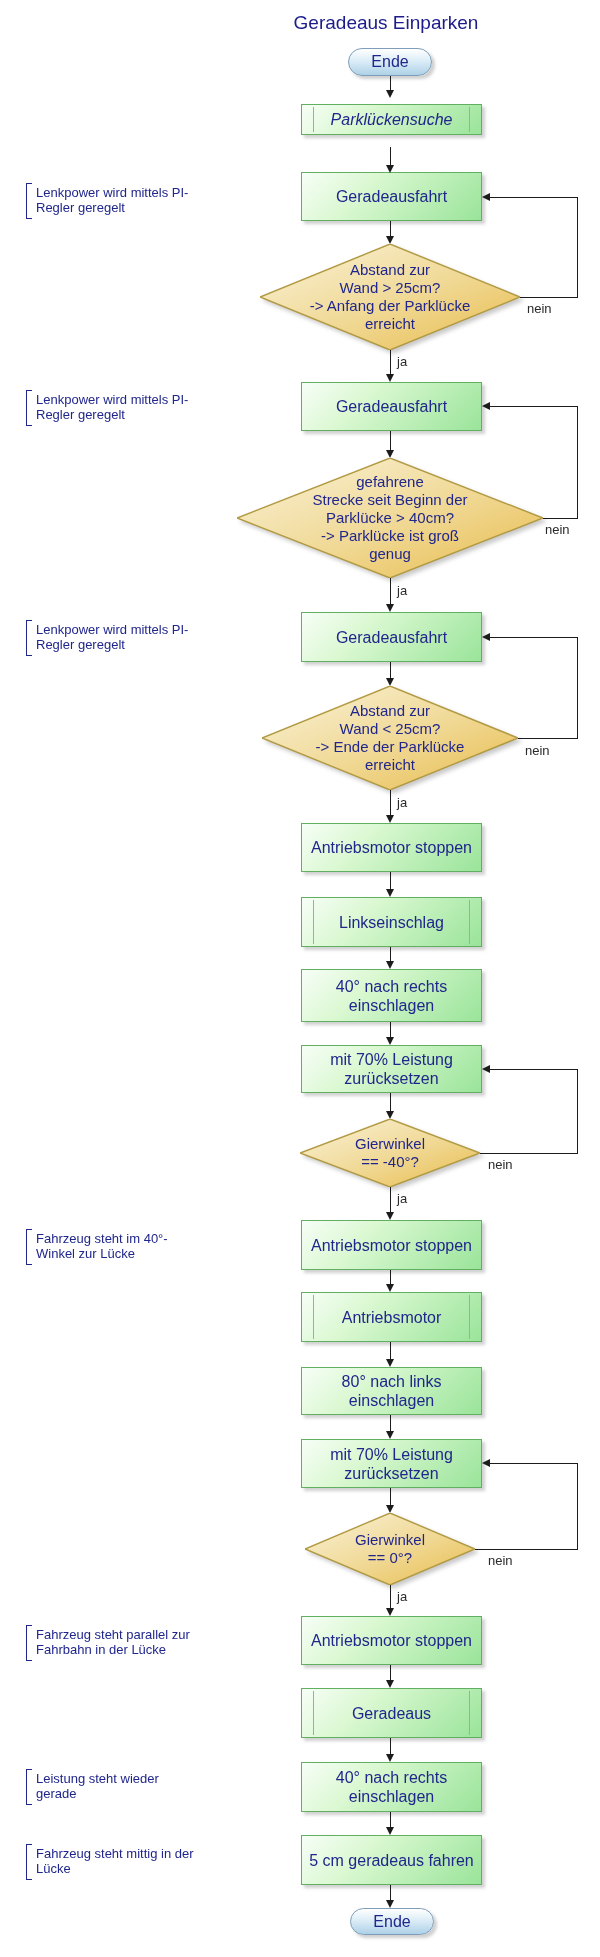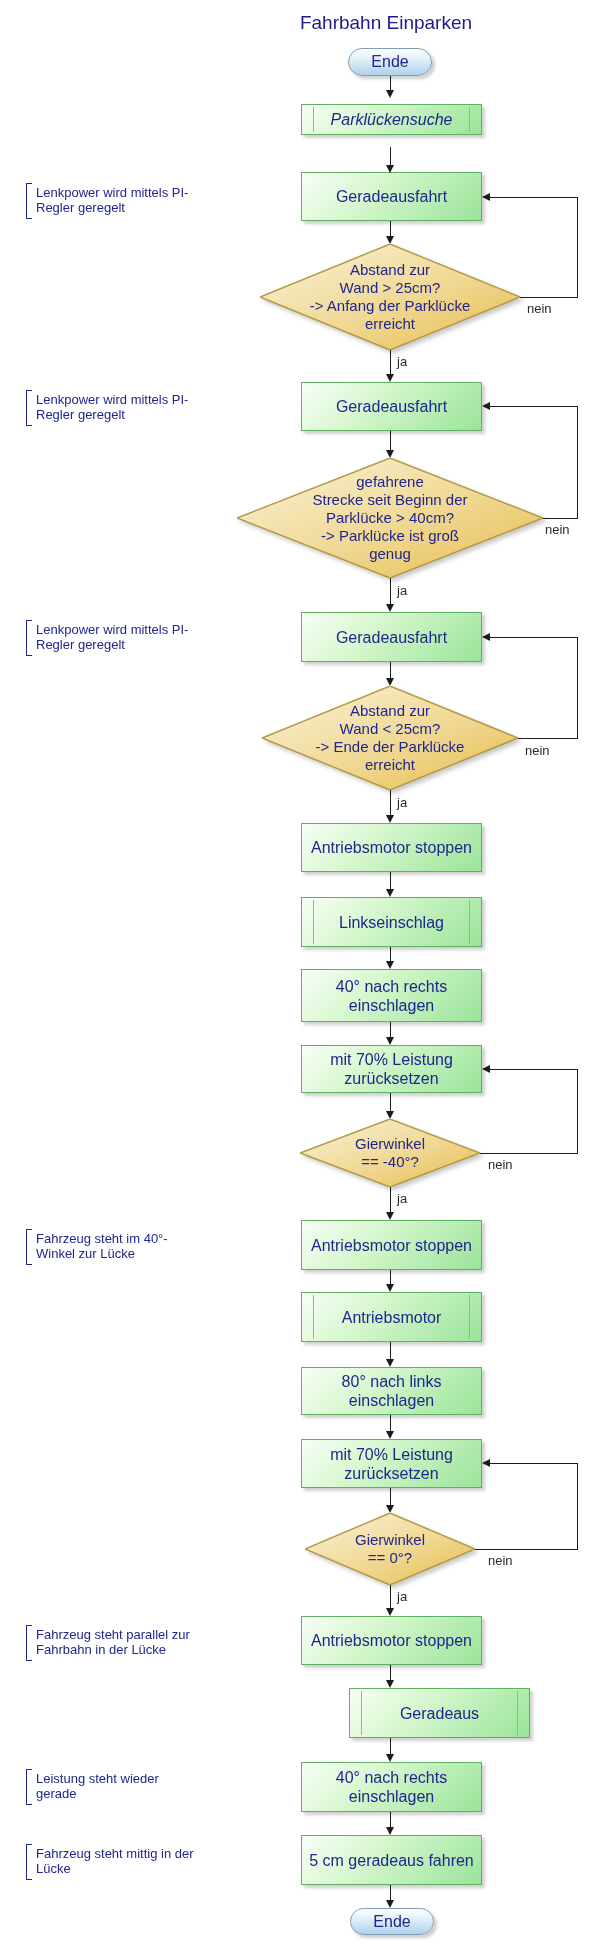--- a/index.html
+++ b/index.html
@@ -47,21 +47,21 @@
     <linearGradient id="dg" x1="0%" y1="0%" x2="100%" y2="100%">
       <stop offset="0%" stop-color="#faf3da"></stop>
       <stop offset="55%" stop-color="#f0d893"></stop>
       <stop offset="100%" stop-color="#e7ba49"></stop>
     </linearGradient>
   </defs>
 </svg>
 
 <div class="canvas">
 
-  <div class="title">Fahrbahn Einparken</div>
+  <div class="title">Geradeaus Einparken</div>
 
   <div class="node pill" style="left:348px;top:48px;width:84px;height:28px;">
     <span class="node-text">Ende</span>
   </div>
 
   <div class="node box" style="left:301px;top:104px;width:181px;height:31px;font-style:italic;">
     <span class="bar bar-l"></span>
     <span class="bar bar-r"></span>
     <span class="node-text">Parklückensuche</span>
   </div>
@@ -162,21 +162,21 @@
       <polygon points="85,0 170,36 85,72 0,36" fill="url(#dg)" stroke="#b29a43" stroke-width="1.4"></polygon>
     </svg>
     <div class="node-text">Gierwinkel
 == 0°?</div>
   </div>
 
   <div class="node box" style="left:301px;top:1616px;width:181px;height:49px;">
     <span class="node-text">Antriebsmotor stoppen</span>
   </div>
 
-  <div class="node box" style="left:301px;top:1688px;width:181px;height:50px;margin-left:48px;">
+  <div class="node box" style="left:301px;top:1688px;width:181px;height:50px;">
     <span class="bar bar-l"></span>
     <span class="bar bar-r"></span>
     <span class="node-text">Geradeaus</span>
   </div>
 
   <div class="node box" style="left:301px;top:1762px;width:181px;height:50px;">
     <span class="node-text">40° nach rechts
 einschlagen</span>
   </div>
 

